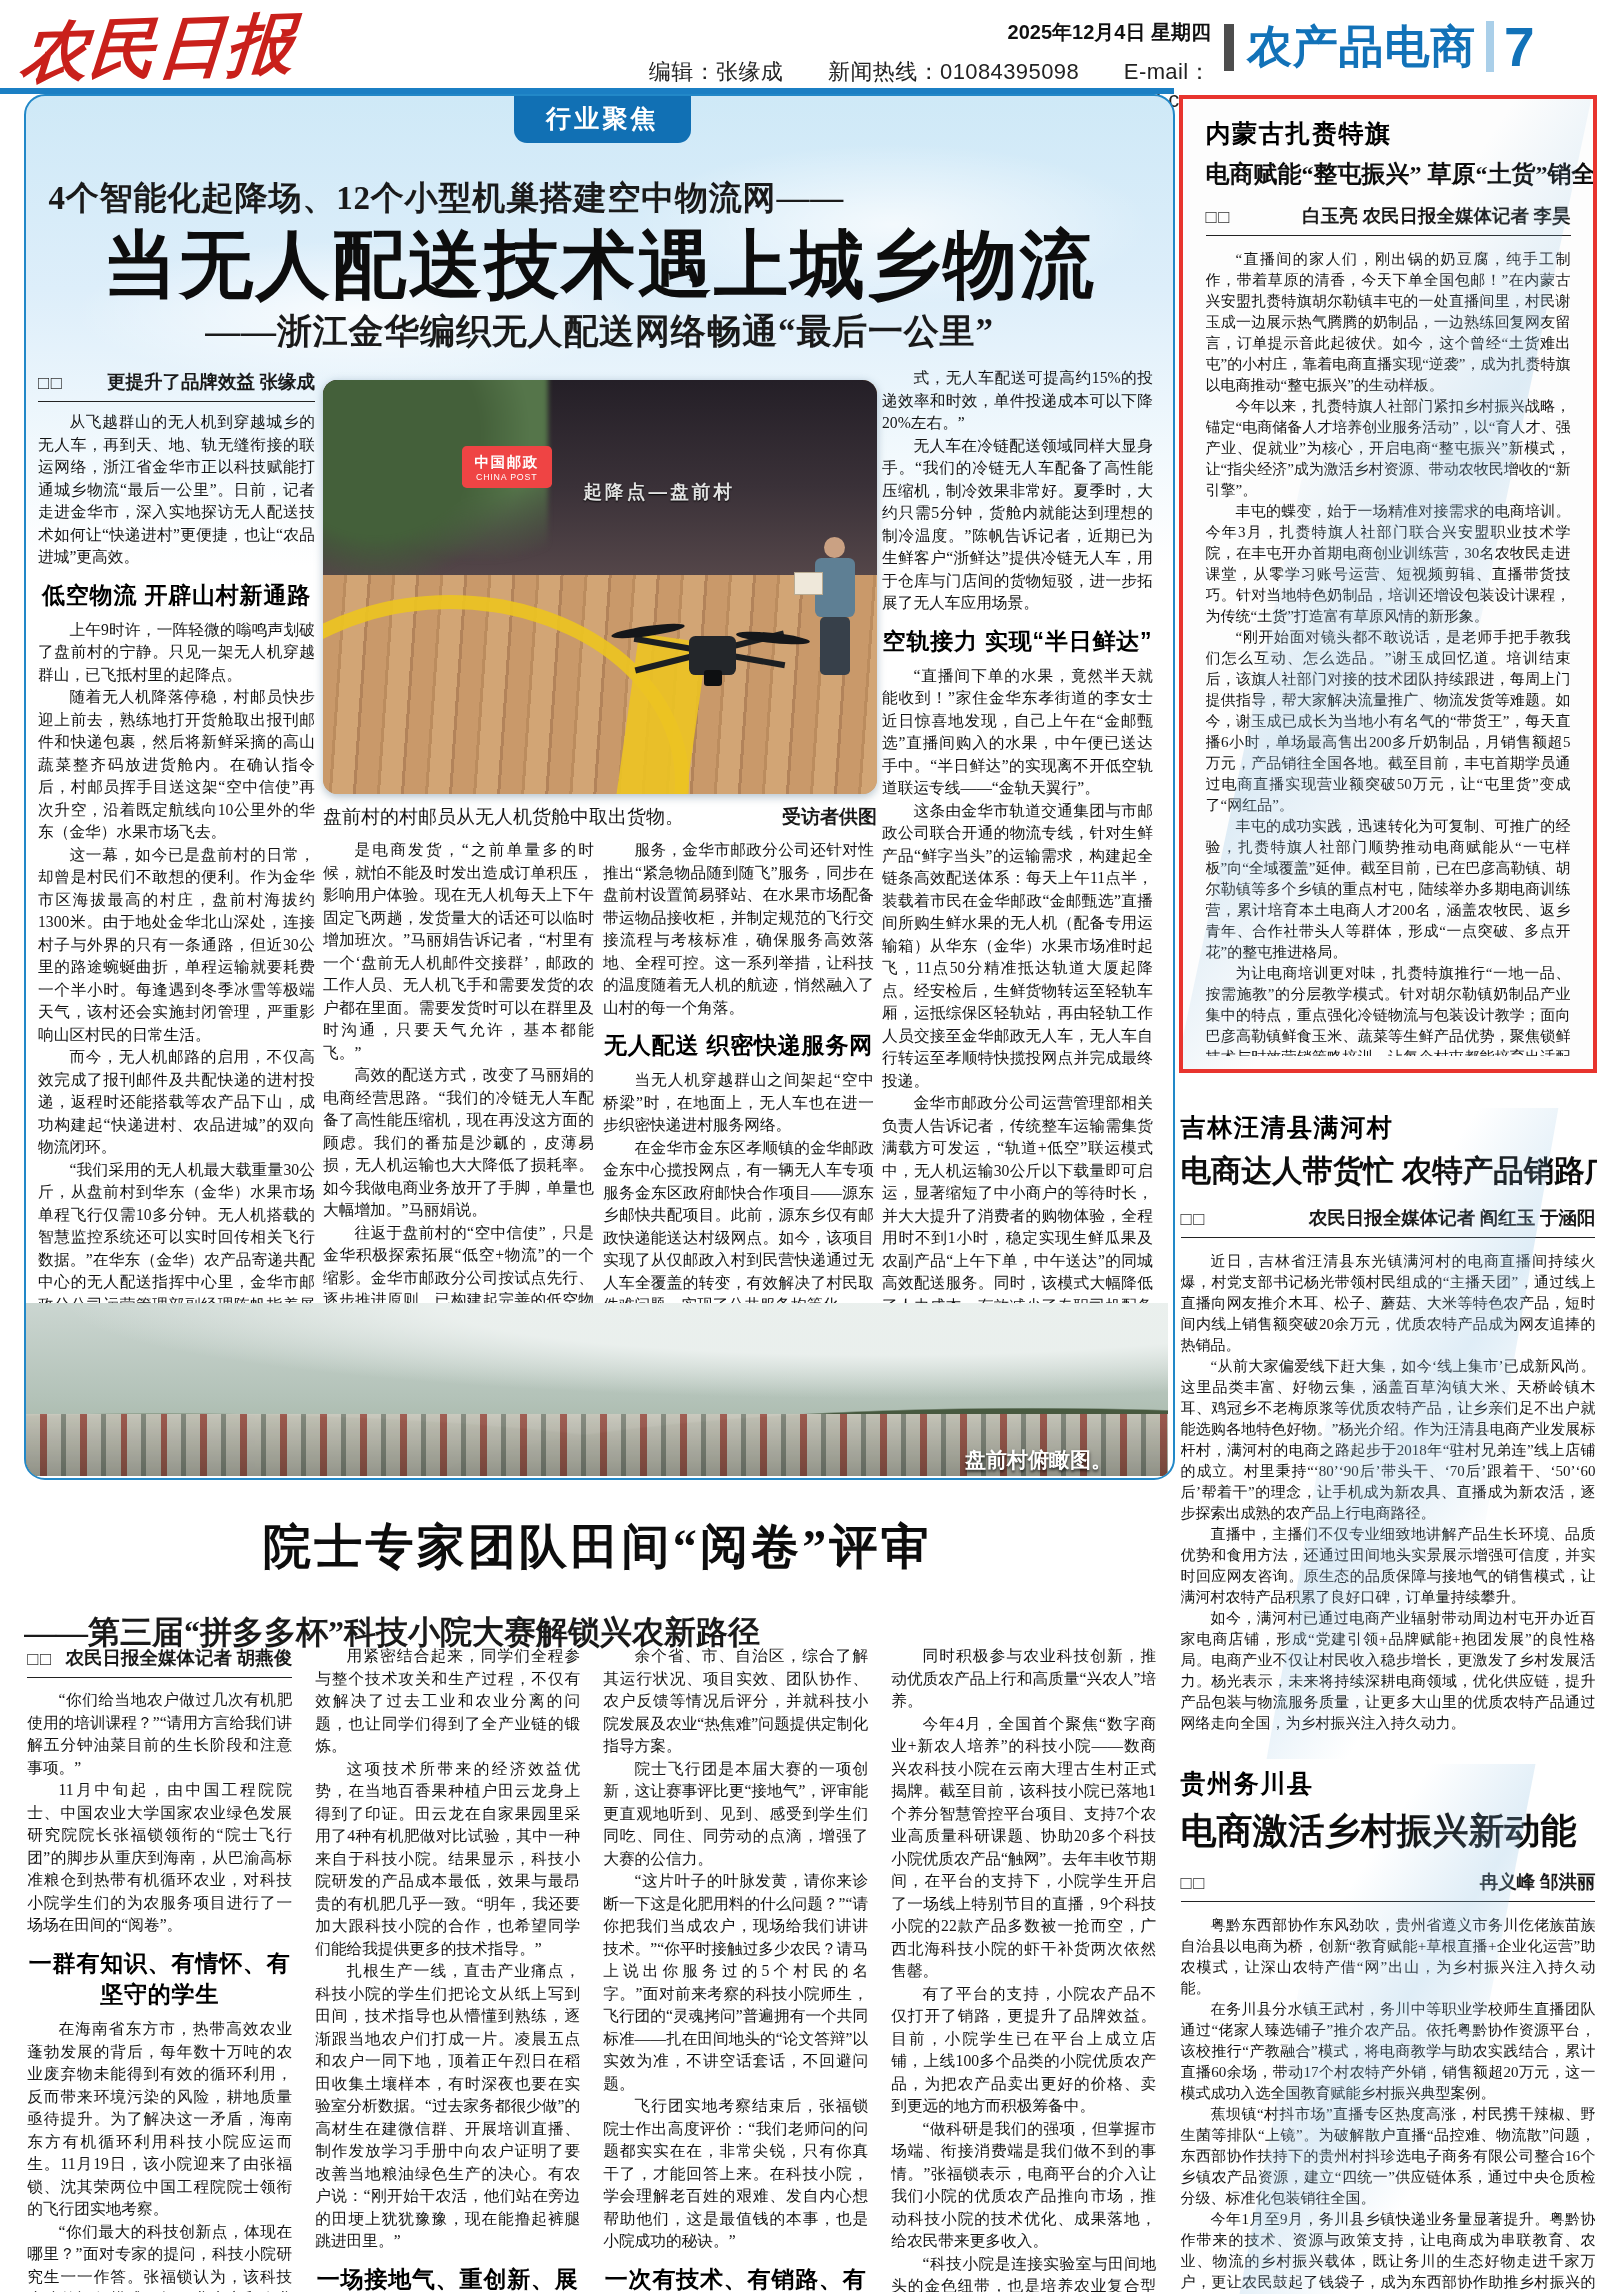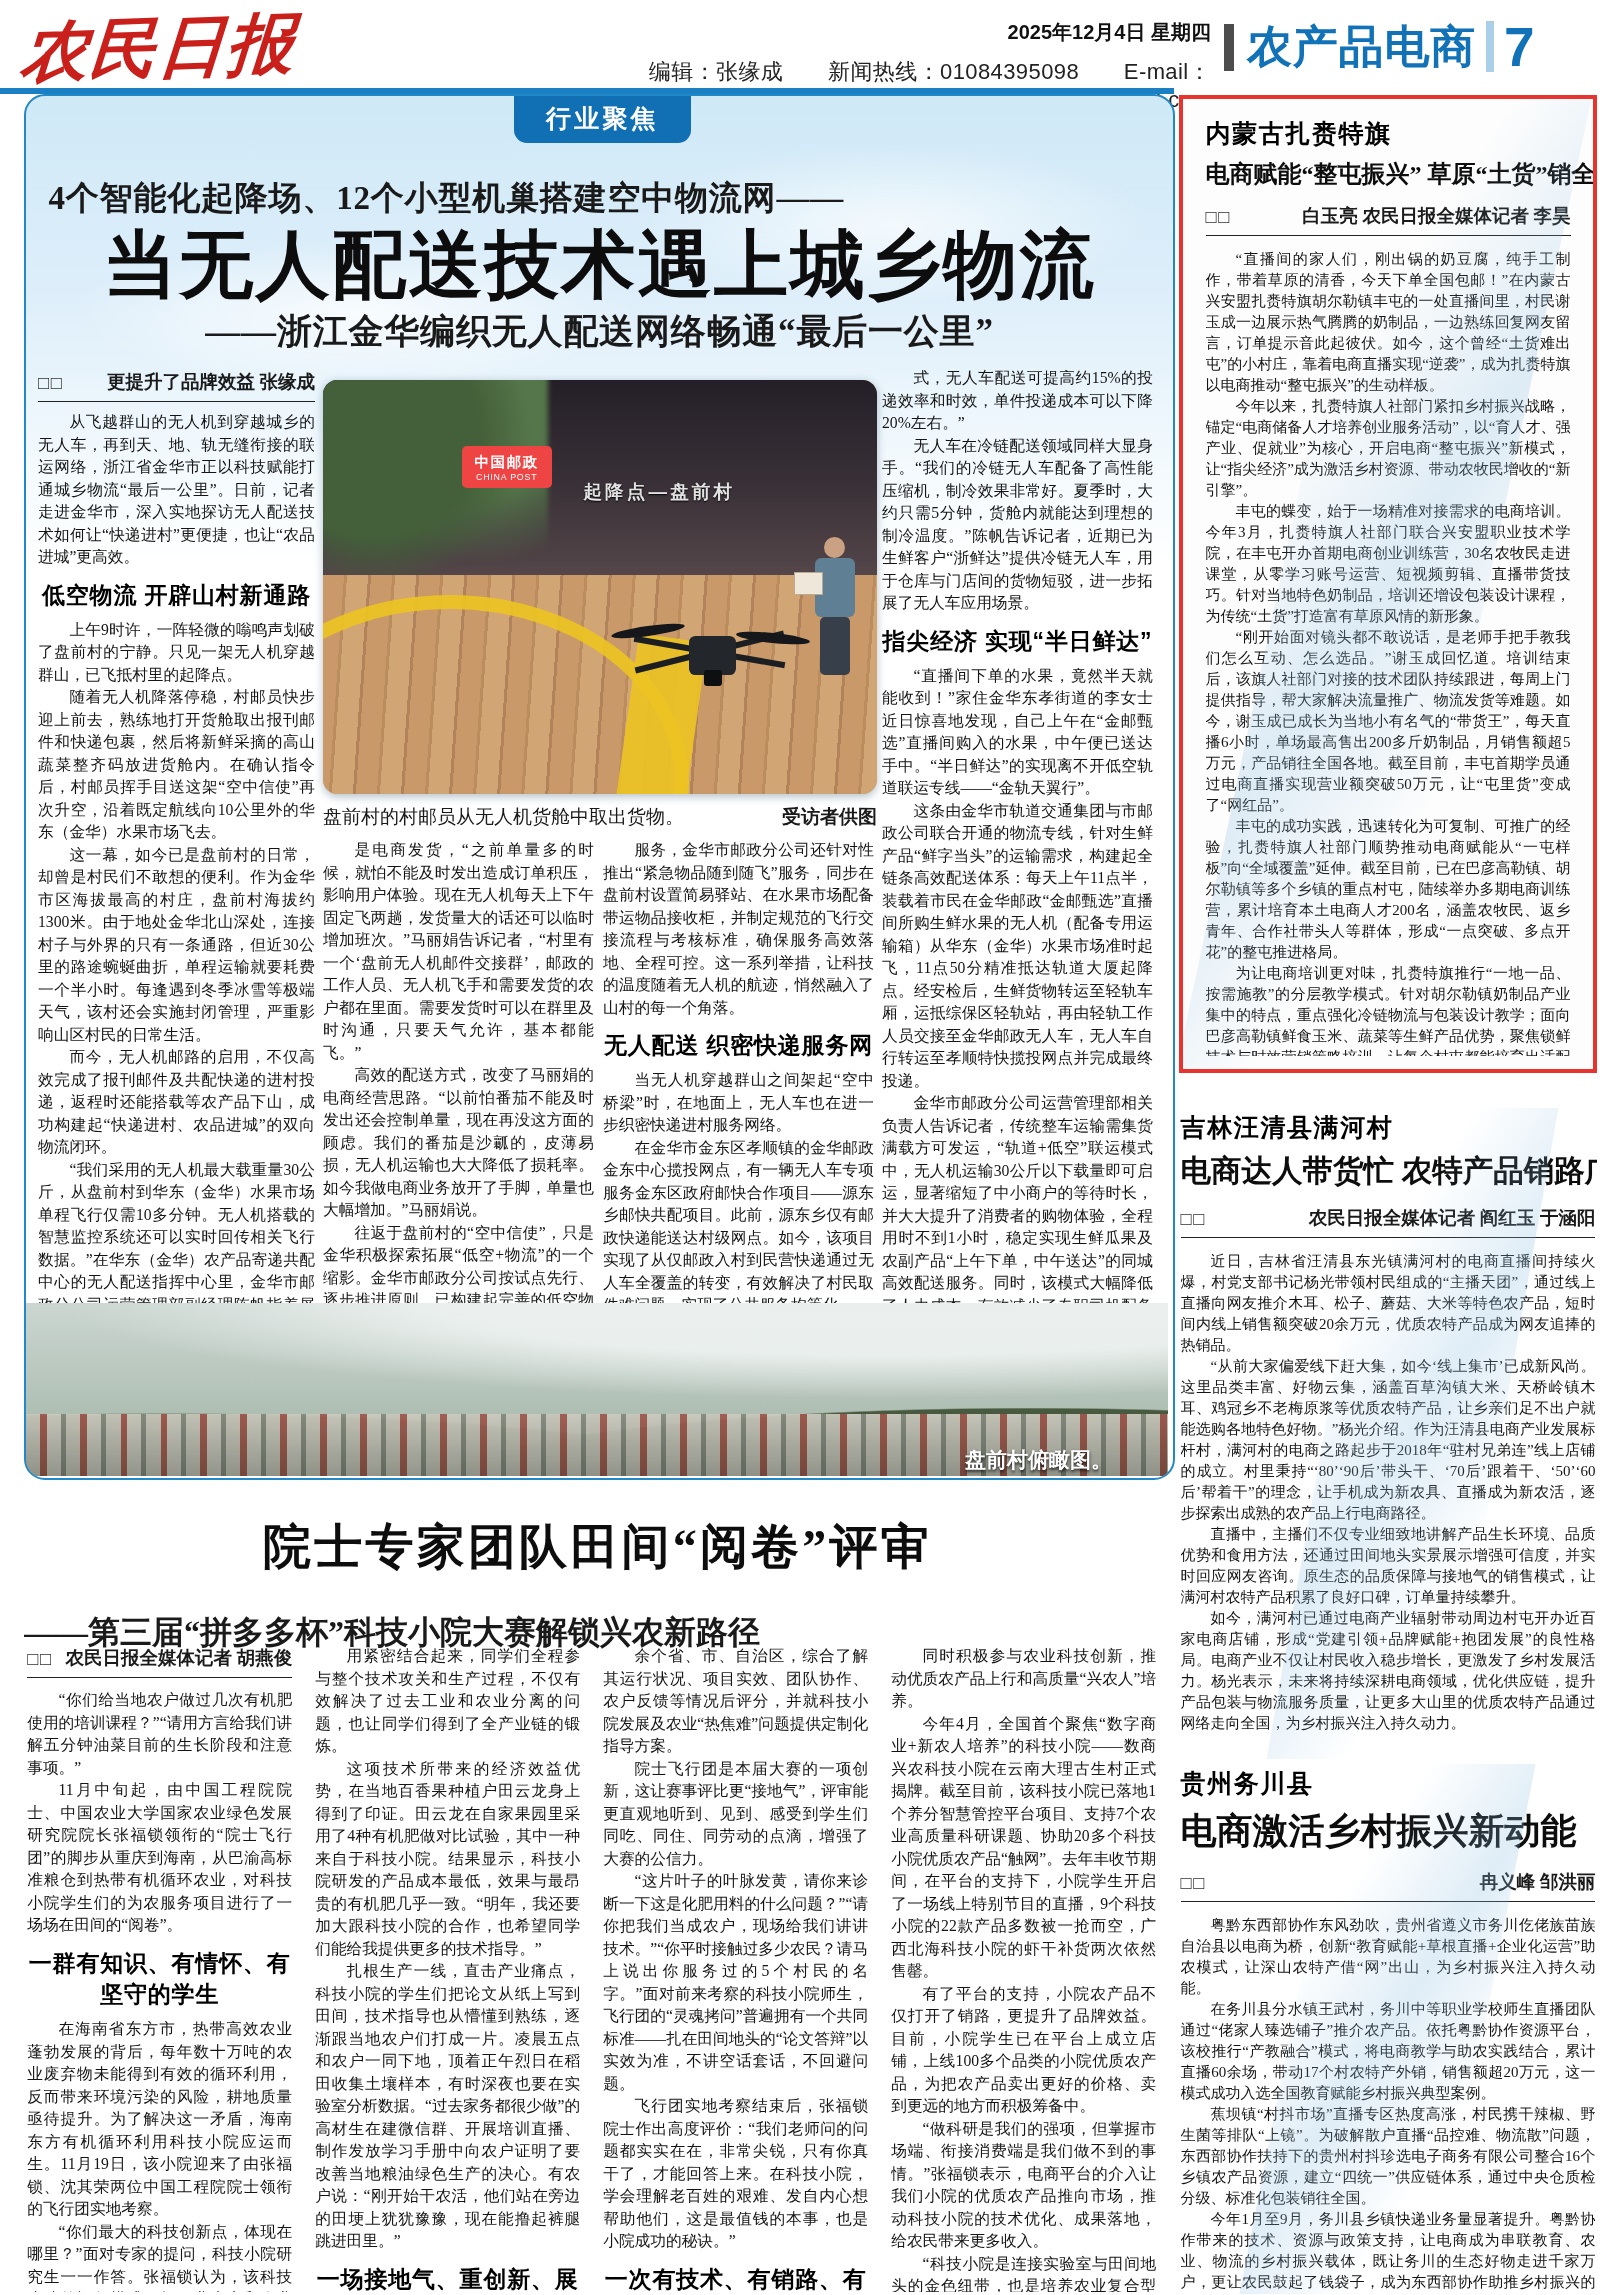--- a/index.html
+++ b/index.html
@@ -194,33 +194,33 @@
           <div class="box"></div>
       </div>
     </div>
     <div class="caption-row cap1">
       <span>盘前村的村邮员从无人机货舱中取出货物。</span>
       <span class="credit">受访者供图</span>
     </div>
 
     <div class="colbox col-c2">
         <p class="para">是电商发货，“之前单量多的时候，就怕不能及时发出造成订单积压，影响用户体验。现在无人机每天上下午固定飞两趟，发货量大的话还可以临时增加班次。”马丽娟告诉记者，“村里有一个‘盘前无人机邮件交接群’，邮政的工作人员、无人机飞手和需要发货的农户都在里面。需要发货时可以在群里及时沟通，只要天气允许，基本都能飞。”</p>
-        <p class="para">高效的配送方式，改变了马丽娟的电商经营思路。“以前怕番茄不能及时发出还会控制单量，现在再没这方面的顾虑。我们的番茄是沙瓤的，皮薄易损，无人机运输也大大降低了损耗率。如今我做电商业务放开了手脚，单量也大幅增加。”马丽娟说。</p>
+        <p class="para">高效的配送方式，改变了马丽娟的电商经营思路。“我们的冷链无人车配备了高性能压缩机，现在再没这方面的顾虑。我们的番茄是沙瓤的，皮薄易损，无人机运输也大大降低了损耗率。如今我做电商业务放开了手脚，单量也大幅增加。”马丽娟说。</p>
         <p class="para">往返于盘前村的“空中信使”，只是金华积极探索拓展“低空+物流”的一个缩影。金华市邮政分公司按试点先行、逐步推进原则，已构建起完善的低空物流基础设施体系：1个无人配送指挥中心、4个智能化起降场、12个小型机巢共同织就了一张覆盖城乡的空中物流网。越来越多的“空中航线”正在铺开，截至目前，已通过三批航线申请，获批16条串行航线，覆盖40个起降点，带运货物超万公斤。</p>
       </div>
     <div class="colbox col-c3">
         <p class="para">服务，金华市邮政分公司还针对性推出“紧急物品随到随飞”服务，同步在盘前村设置简易驿站、在水果市场配备带运物品接收柜，并制定规范的飞行交接流程与考核标准，确保服务高效落地、全程可控。这一系列举措，让科技的温度随着无人机的航迹，悄然融入了山村的每一个角落。</p>
         <h3 class="col-subhead">无人配送 织密快递服务网</h3>
         <p class="para">当无人机穿越群山之间架起“空中桥梁”时，在地面上，无人车也在进一步织密快递进村服务网络。</p>
         <p class="para">在金华市金东区孝顺镇的金华邮政金东中心揽投网点，有一辆无人车专项服务金东区政府邮快合作项目——源东乡邮快共配项目。此前，源东乡仅有邮政快递能送达村级网点。如今，该项目实现了从仅邮政入村到民营快递通过无人车全覆盖的转变，有效解决了村民取件难问题，实现了公共服务均等化。</p>
       </div>
     <div class="colbox col-c4">
         <p class="para">式，无人车配送可提高约15%的投递效率和时效，单件投递成本可以下降20%左右。”</p>
         <p class="para">无人车在冷链配送领域同样大显身手。“我们的冷链无人车配备了高性能压缩机，制冷效果非常好。夏季时，大约只需5分钟，货舱内就能达到理想的制冷温度。”陈帆告诉记者，近期已为生鲜客户“浙鲜达”提供冷链无人车，用于仓库与门店间的货物短驳，进一步拓展了无人车应用场景。</p>
-        <h3 class="col-subhead">指尖经济 实现“半日鲜达”</h3>
+        <h3 class="col-subhead">空轨接力 实现“半日鲜达”</h3>
         <p class="para">“直播间下单的水果，竟然半天就能收到！”家住金华东孝街道的李女士近日惊喜地发现，自己上午在“金邮甄选”直播间购入的水果，中午便已送达手中。“半日鲜达”的实现离不开低空轨道联运专线——“金轨天翼行”。</p>
         <p class="para">这条由金华市轨道交通集团与市邮政公司联合开通的物流专线，针对生鲜产品“鲜字当头”的运输需求，构建起全链条高效配送体系：每天上午11点半，装载着市民在金华邮政“金邮甄选”直播间所购生鲜水果的无人机（配备专用运输箱）从华东（金华）水果市场准时起飞，11点50分精准抵达轨道大厦起降点。经安检后，生鲜货物转运至轻轨车厢，运抵综保区轻轨站，再由轻轨工作人员交接至金华邮政无人车，无人车自行转运至孝顺特快揽投网点并完成最终投递。</p>
         <p class="para">金华市邮政分公司运营管理部相关负责人告诉记者，传统整车运输需集货满载方可发运，“轨道+低空”联运模式中，无人机运输30公斤以下载量即可启运，显著缩短了中小商户的等待时长，并大大提升了消费者的购物体验，全程用时不到1小时，稳定实现生鲜瓜果及农副产品“上午下单，中午送达”的同城高效配送服务。同时，该模式大幅降低了人力成本，有效减少了专职司机配备及车辆空驶风险。</p>
       </div>
 
     <div class="photo2">
       <div class="p2-village"></div>
       <div class="cap2">
         <span>盘前村俯瞰图。</span>
         <span>受访者供图</span>

